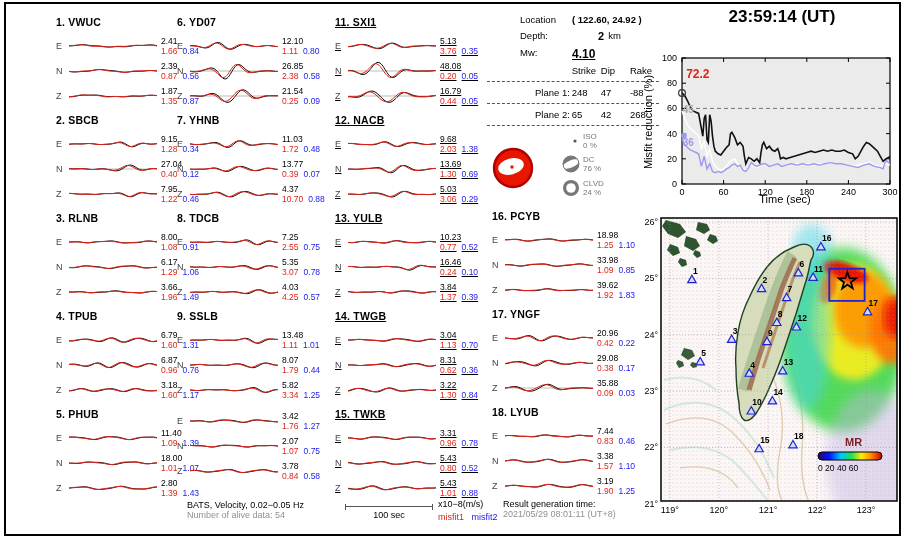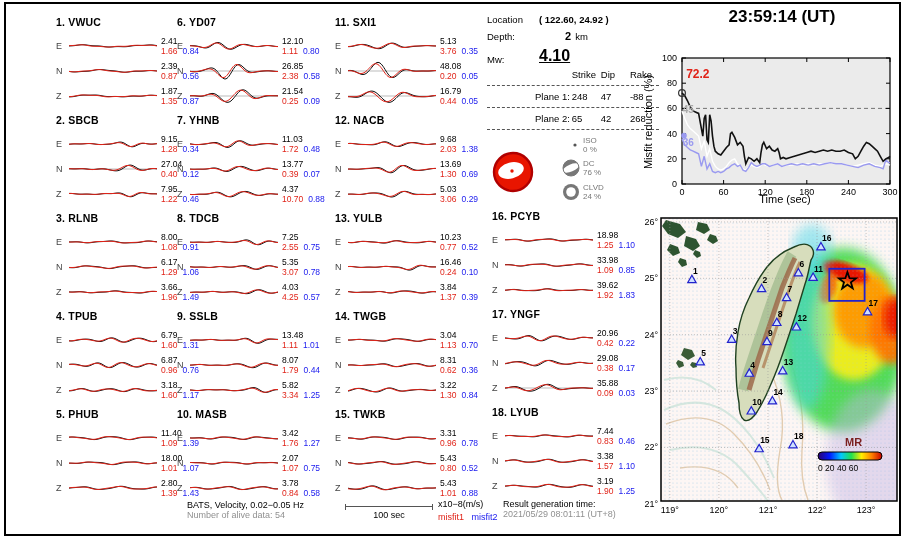--- a/index.html
+++ b/index.html
@@ -12,21 +12,21 @@
   .chlbl{width:13px;font-size:9px;color:#444;}
   .wsvg{width:88px;height:24px;flex:none;}
   .nums{margin-left:4px;line-height:10px;font-size:8.5px;white-space:nowrap;}
   .peak{color:#000;}
   .m1{color:#e02318;}
   .m2{color:#1a1aee;margin-left:5px;}
   .stn-block{margin-bottom:6px;}
   
   .bf{position:absolute;left:487px;top:14px;width:172px;font-size:9.5px;}
   .bf-title{font-weight:bold;font-size:11.5px;margin-bottom:7px;}
-  .bf-row{display:flex;margin-bottom:5px;align-items:flex-end;}
+  .bf-row{display:flex;margin-bottom:5px;align-items:flex-start;margin-left:33px;}
   .bf-lab{width:52px;}
   .bf-val{font-weight:bold;}
   .dash-sep{border-top:1px dashed #555;margin:3px 0;}
   .tbl-row{display:flex;font-size:9.5px;height:15px;align-items:center;}
   .tbl-c0{width:48px;padding-left:48px;}
   .tbl-c{width:38px;text-align:left;}
   .mech-row{display:flex;margin-top:6px;}
   .mech-list{margin-left:14px;font-size:8px;color:#777;}
   .mech-item{display:flex;align-items:center;margin-bottom:4px;}
   .mech-txt{margin-left:2px;line-height:9px;}
@@ -374,21 +374,20 @@
           <polyline points="0,11.98 1,12.05 2,12.13 3,12.23 4,12.33 5,12.42 6,12.50 7,12.54 8,12.55 9,12.52 10,12.45 11,12.36 12,12.24 13,12.11 14,11.98 15,11.86 16,11.76 17,11.69 18,11.65 19,11.65 20,11.66 21,11.70 22,11.75 23,11.80 24,11.84 25,11.86 26,11.87 27,11.86 28,11.83 29,11.79 30,11.75 31,11.72 32,11.70 33,11.70 34,11.73 35,11.80 36,11.89 37,12.00 38,12.13 39,12.26 40,12.39 41,12.50 42,12.59 43,12.65 44,12.69 45,12.69 46,12.68 47,12.65 48,12.60 49,12.53 50,12.46 51,12.37 52,12.26 53,12.12 54,11.94 55,11.73 56,11.47 57,11.17 58,10.85 59,10.51 60,10.19 61,9.91 62,9.70 63,9.59 64,9.59 65,9.74 66,10.01 67,10.42 68,10.93 69,11.52 70,12.14 71,12.75 72,13.31 73,13.77 74,14.12 75,14.33 76,14.39 77,14.32 78,14.13 79,13.85 80,13.50 81,13.13 82,12.76 83,12.42 84,12.13 85,11.91 86,11.76 87,11.69 88,11.67" fill="none" stroke="#111" stroke-width="1"></polyline>
           <polyline points="0,12.04 1,12.10 2,12.17 3,12.26 4,12.35 5,12.43 6,12.49 7,12.52 8,12.51 9,12.47 10,12.40 11,12.29 12,12.17 13,12.03 14,11.90 15,11.78 16,11.69 17,11.62 18,11.59 19,11.59 20,11.61 21,11.66 22,11.72 23,11.78 24,11.83 25,11.87 26,11.89 27,11.89 28,11.87 29,11.85 30,11.81 31,11.79 32,11.77 33,11.78 34,11.82 35,11.88 36,11.97 37,12.08 38,12.21 39,12.33 40,12.45 41,12.56 42,12.63 43,12.68 44,12.70 45,12.68 46,12.62 47,12.54 48,12.44 49,12.32 50,12.18 51,12.02 52,11.85 53,11.66 54,11.46 55,11.24 56,11.01 57,10.78 58,10.56 59,10.36 60,10.22 61,10.14 62,10.14 63,10.23 64,10.43 65,10.74 66,11.13 67,11.59 68,12.10 69,12.61 70,13.11 71,13.55 72,13.90 73,14.14 74,14.26 75,14.26 76,14.15 77,13.93 78,13.64 79,13.29 80,12.93 81,12.57 82,12.25 83,11.97 84,11.76 85,11.61 86,11.54 87,11.52 88,11.56" fill="none" stroke="#e02318" stroke-width="1"></polyline>
         </svg>
         <span class="nums">
           <div class="peak">5.82</div>
           <div><span class="m1">3.34</span><span class="m2">1.25</span></div>
         </span>
       </div>
     </div>
     <div class="stn-block">
-      <div class="stn-head">10.  MASB</div>
       <div class="trow">
         <span class="chlbl">E</span>
         <svg class="wsvg" viewBox="0 0 88 24">
           <polyline points="0,11.96 1,11.99 2,12.00 3,11.98 4,11.95 5,11.91 6,11.85 7,11.80 8,11.75 9,11.73 10,11.74 11,11.79 12,11.87 13,11.99 14,12.15 15,12.32 16,12.49 17,12.66 18,12.80 19,12.90 20,12.96 21,12.96 22,12.90 23,12.79 24,12.63 25,12.44 26,12.23 27,12.00 28,11.79 29,11.59 30,11.41 31,11.27 32,11.17 33,11.09 34,11.05 35,11.03 36,11.03 37,11.05 38,11.09 39,11.13 40,11.20 41,11.28 42,11.38 43,11.51 44,11.66 45,11.85 46,12.06 47,12.30 48,12.54 49,12.78 50,13.00 51,13.20 52,13.34 53,13.43 54,13.45 55,13.39 56,13.27 57,13.08 58,12.84 59,12.56 60,12.26 61,11.97 62,11.69 63,11.44 64,11.25 65,11.10 66,11.01 67,10.98 68,10.99 69,11.04 70,11.12 71,11.21 72,11.32 73,11.42 74,11.52 75,11.62 76,11.72 77,11.82 78,11.91 79,12.02 80,12.14 81,12.26 82,12.39 83,12.52 84,12.64 85,12.74 86,12.82 87,12.85 88,12.85" fill="none" stroke="#111" stroke-width="1"></polyline>
           <polyline points="0,11.95 1,12.01 2,12.05 3,12.07 4,12.08 5,12.07 6,12.04 7,12.02 8,12.00 9,11.99 10,12.01 11,12.05 12,12.12 13,12.22 14,12.34 15,12.46 16,12.58 17,12.69 18,12.76 19,12.80 20,12.78 21,12.71 22,12.59 23,12.42 24,12.21 25,11.99 26,11.75 27,11.53 28,11.32 29,11.16 30,11.03 31,10.96 32,10.93 33,10.94 34,11.00 35,11.08 36,11.19 37,11.31 38,11.43 39,11.56 40,11.69 41,11.83 42,11.96 43,12.10 44,12.25 45,12.41 46,12.57 47,12.73 48,12.89 49,13.04 50,13.16 51,13.24 52,13.28 53,13.26 54,13.18 55,13.03 56,12.83 57,12.59 58,12.31 59,12.01 60,11.71 61,11.44 62,11.20 63,11.01 64,10.88 65,10.82 66,10.81 67,10.87 68,10.97 69,11.11 70,11.27 71,11.44 72,11.60 73,11.76 74,11.89 75,12.01 76,12.11 77,12.20 78,12.28 79,12.35 80,12.42 81,12.49 82,12.56 83,12.63 84,12.69 85,12.73 86,12.75 87,12.74 88,12.70" fill="none" stroke="#e02318" stroke-width="1"></polyline>
         </svg>
         <span class="nums">
           <div class="peak">3.42</div>
           <div><span class="m1">1.76</span><span class="m2">1.27</span></div>
         </span>
@@ -410,21 +409,21 @@
           <polyline points="0,11.66 1,11.58 2,11.49 3,11.41 4,11.36 5,11.33 6,11.34 7,11.40 8,11.51 9,11.65 10,11.83 11,12.03 12,12.24 13,12.45 14,12.64 15,12.80 16,12.92 17,13.00 18,13.04 19,13.03 20,12.99 21,12.93 22,12.84 23,12.74 24,12.63 25,12.52 26,12.40 27,12.28 28,12.16 29,12.02 30,11.87 31,11.70 32,11.52 33,11.33 34,11.12 35,10.93 36,10.75 37,10.60 38,10.50 39,10.45 40,10.47 41,10.56 42,10.73 43,10.96 44,11.24 45,11.57 46,11.92 47,12.27 48,12.60 49,12.90 50,13.15 51,13.34 52,13.46 53,13.52 54,13.51 55,13.46 56,13.36 57,13.22 58,13.07 59,12.90 60,12.73 61,12.55 62,12.38 63,12.20 64,12.02 65,11.84 66,11.66 67,11.47 68,11.29 69,11.12 70,10.96 71,10.82 72,10.73 73,10.67 74,10.68 75,10.73 76,10.85 77,11.02 78,11.23 79,11.48 80,11.74 81,12.00 82,12.25 83,12.47 84,12.65 85,12.77 86,12.85 87,12.87 88,12.85" fill="none" stroke="#111" stroke-width="1"></polyline>
           <polyline points="0,11.65 1,11.60 2,11.55 3,11.51 4,11.49 5,11.51 6,11.55 7,11.64 8,11.77 9,11.93 10,12.12 11,12.33 12,12.53 13,12.72 14,12.88 15,13.00 16,13.07 17,13.09 18,13.06 19,12.99 20,12.88 21,12.74 22,12.58 23,12.42 24,12.25 25,12.09 26,11.94 27,11.80 28,11.67 29,11.55 30,11.43 31,11.31 32,11.19 33,11.07 34,10.95 35,10.85 36,10.77 37,10.72 38,10.72 39,10.77 40,10.87 41,11.04 42,11.26 43,11.53 44,11.84 45,12.16 46,12.49 47,12.80 48,13.08 49,13.30 50,13.46 51,13.55 52,13.57 53,13.52 54,13.41 55,13.25 56,13.05 57,12.84 58,12.61 59,12.39 60,12.19 61,12.00 62,11.83 63,11.67 64,11.54 65,11.41 66,11.30 67,11.19 68,11.09 69,11.01 70,10.94 71,10.89 72,10.87 73,10.89 74,10.95 75,11.06 76,11.21 77,11.40 78,11.62 79,11.86 80,12.11 81,12.34 82,12.55 83,12.73 84,12.85 85,12.93 86,12.95 87,12.92 88,12.84" fill="none" stroke="#e02318" stroke-width="1"></polyline>
         </svg>
         <span class="nums">
           <div class="peak">3.78</div>
           <div><span class="m1">0.84</span><span class="m2">0.58</span></div>
         </span>
       </div>
     </div>
   </div>
-<div class="wcol" id="col2" style="left:335px;top:16px;">
+<div class="wcol" id="col2" style="left:335px;top:16px;text-decoration:underline;">
     <div class="stn-block">
       <div class="stn-head">11.  SXI1</div>
       <div class="trow">
         <span class="chlbl">E</span>
         <svg class="wsvg" viewBox="0 0 88 24">
           <polyline points="0,12.65 1,12.66 2,12.62 3,12.53 4,12.39 5,12.20 6,11.97 7,11.72 8,11.46 9,11.21 10,10.97 11,10.76 12,10.60 13,10.49 14,10.43 15,10.43 16,10.50 17,10.62 18,10.81 19,11.04 20,11.33 21,11.67 22,12.03 23,12.43 24,12.84 25,13.25 26,13.65 27,14.00 28,14.30 29,14.53 30,14.66 31,14.68 32,14.57 33,14.35 34,13.99 35,13.53 36,12.98 37,12.36 38,11.71 39,11.06 40,10.46 41,9.93 42,9.52 43,9.24 44,9.11 45,9.13 46,9.29 47,9.59 48,9.99 49,10.47 50,10.99 51,11.51 52,12.01 53,12.45 54,12.81 55,13.08 56,13.26 57,13.35 58,13.35 59,13.29 60,13.19 61,13.05 62,12.90 63,12.75 64,12.62 65,12.50 66,12.40 67,12.32 68,12.25 69,12.18 70,12.12 71,12.06 72,11.98 73,11.91 74,11.83 75,11.75 76,11.68 77,11.62 78,11.59 79,11.58 80,11.59 81,11.63 82,11.68 83,11.75 84,11.81 85,11.88 86,11.92 87,11.95 88,11.96" fill="none" stroke="#111" stroke-width="1"></polyline>
           <polyline points="0,12.51 1,12.47 2,12.39 3,12.26 4,12.08 5,11.86 6,11.62 7,11.36 8,11.12 9,10.90 10,10.72 11,10.59 12,10.53 13,10.53 14,10.61 15,10.75 16,10.95 17,11.20 18,11.50 19,11.83 20,12.18 21,12.54 22,12.89 23,13.22 24,13.53 25,13.79 26,14.01 27,14.16 28,14.23 29,14.22 30,14.13 31,13.94 32,13.65 33,13.28 34,12.84 35,12.34 36,11.80 37,11.25 38,10.73 39,10.25 40,9.85 41,9.56 42,9.38 43,9.34 44,9.44 45,9.66 46,9.99 47,10.41 48,10.90 49,11.41 50,11.92 51,12.38 52,12.79 53,13.11 54,13.33 55,13.46 56,13.48 57,13.42 58,13.30 59,13.12 60,12.92 61,12.72 62,12.53 63,12.36 64,12.23 65,12.13 66,12.07 67,12.03 68,12.02 69,12.01 70,11.99 71,11.98 72,11.94 73,11.90 74,11.84 75,11.78 76,11.72 77,11.67 78,11.63 79,11.61 80,11.62 81,11.65 82,11.69 83,11.75 84,11.81 85,11.87 86,11.92 87,11.95 88,11.97" fill="none" stroke="#e02318" stroke-width="1"></polyline>
         </svg>
         <span class="nums">
           <div class="peak">5.13</div>
@@ -718,21 +717,21 @@
     <span class="bf-lab">Location</span>
     <span class="bf-val">( 122.60,  24.92 )</span>
   </div>
   <div class="bf-row">
     <span class="bf-lab">Depth:</span>
     <span class="bf-val" style="font-size:11px;margin-left:26px;">2</span>
     <span style="margin-left:4px;">km</span>
   </div>
   <div class="bf-row" style="margin-bottom:2px;">
     <span class="bf-lab">Mw:</span>
-    <span class="bf-val" style="font-size:16px;text-decoration:underline;">4.10</span>
+    <span class="bf-val" style="font-size:12px;text-decoration:underline;">4.10</span>
   </div>
   <div class="tbl-row">
     <span class="tbl-c0"></span>
     <span class="tbl-c">Strike</span>
     <span class="tbl-c">Dip</span>
     <span class="tbl-c">Rake</span>
   </div>
   <div class="dash-sep"></div>
   <div class="tbl-row">
     <span class="tbl-c0">Plane 1:</span>

